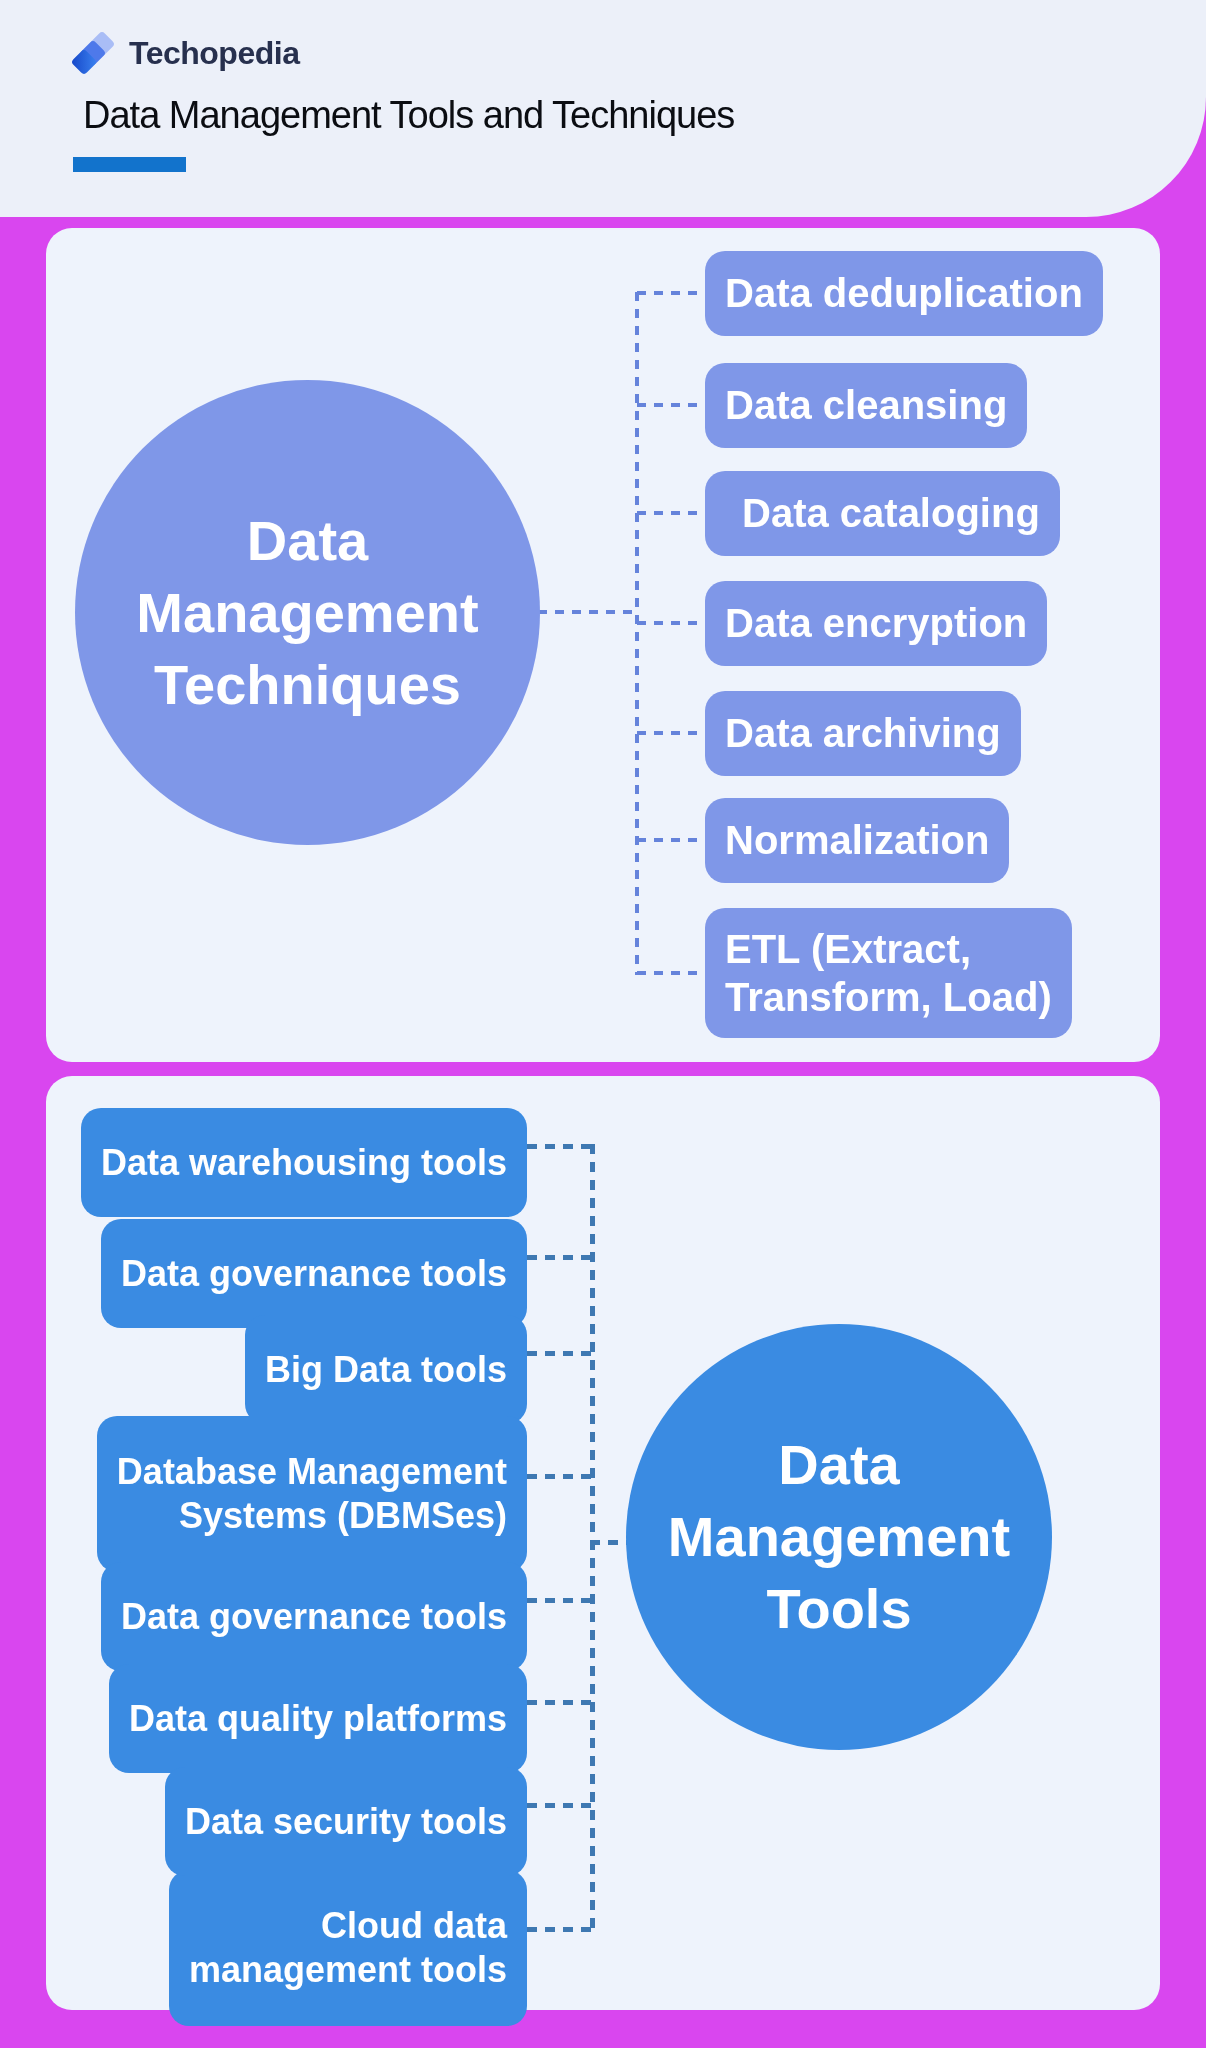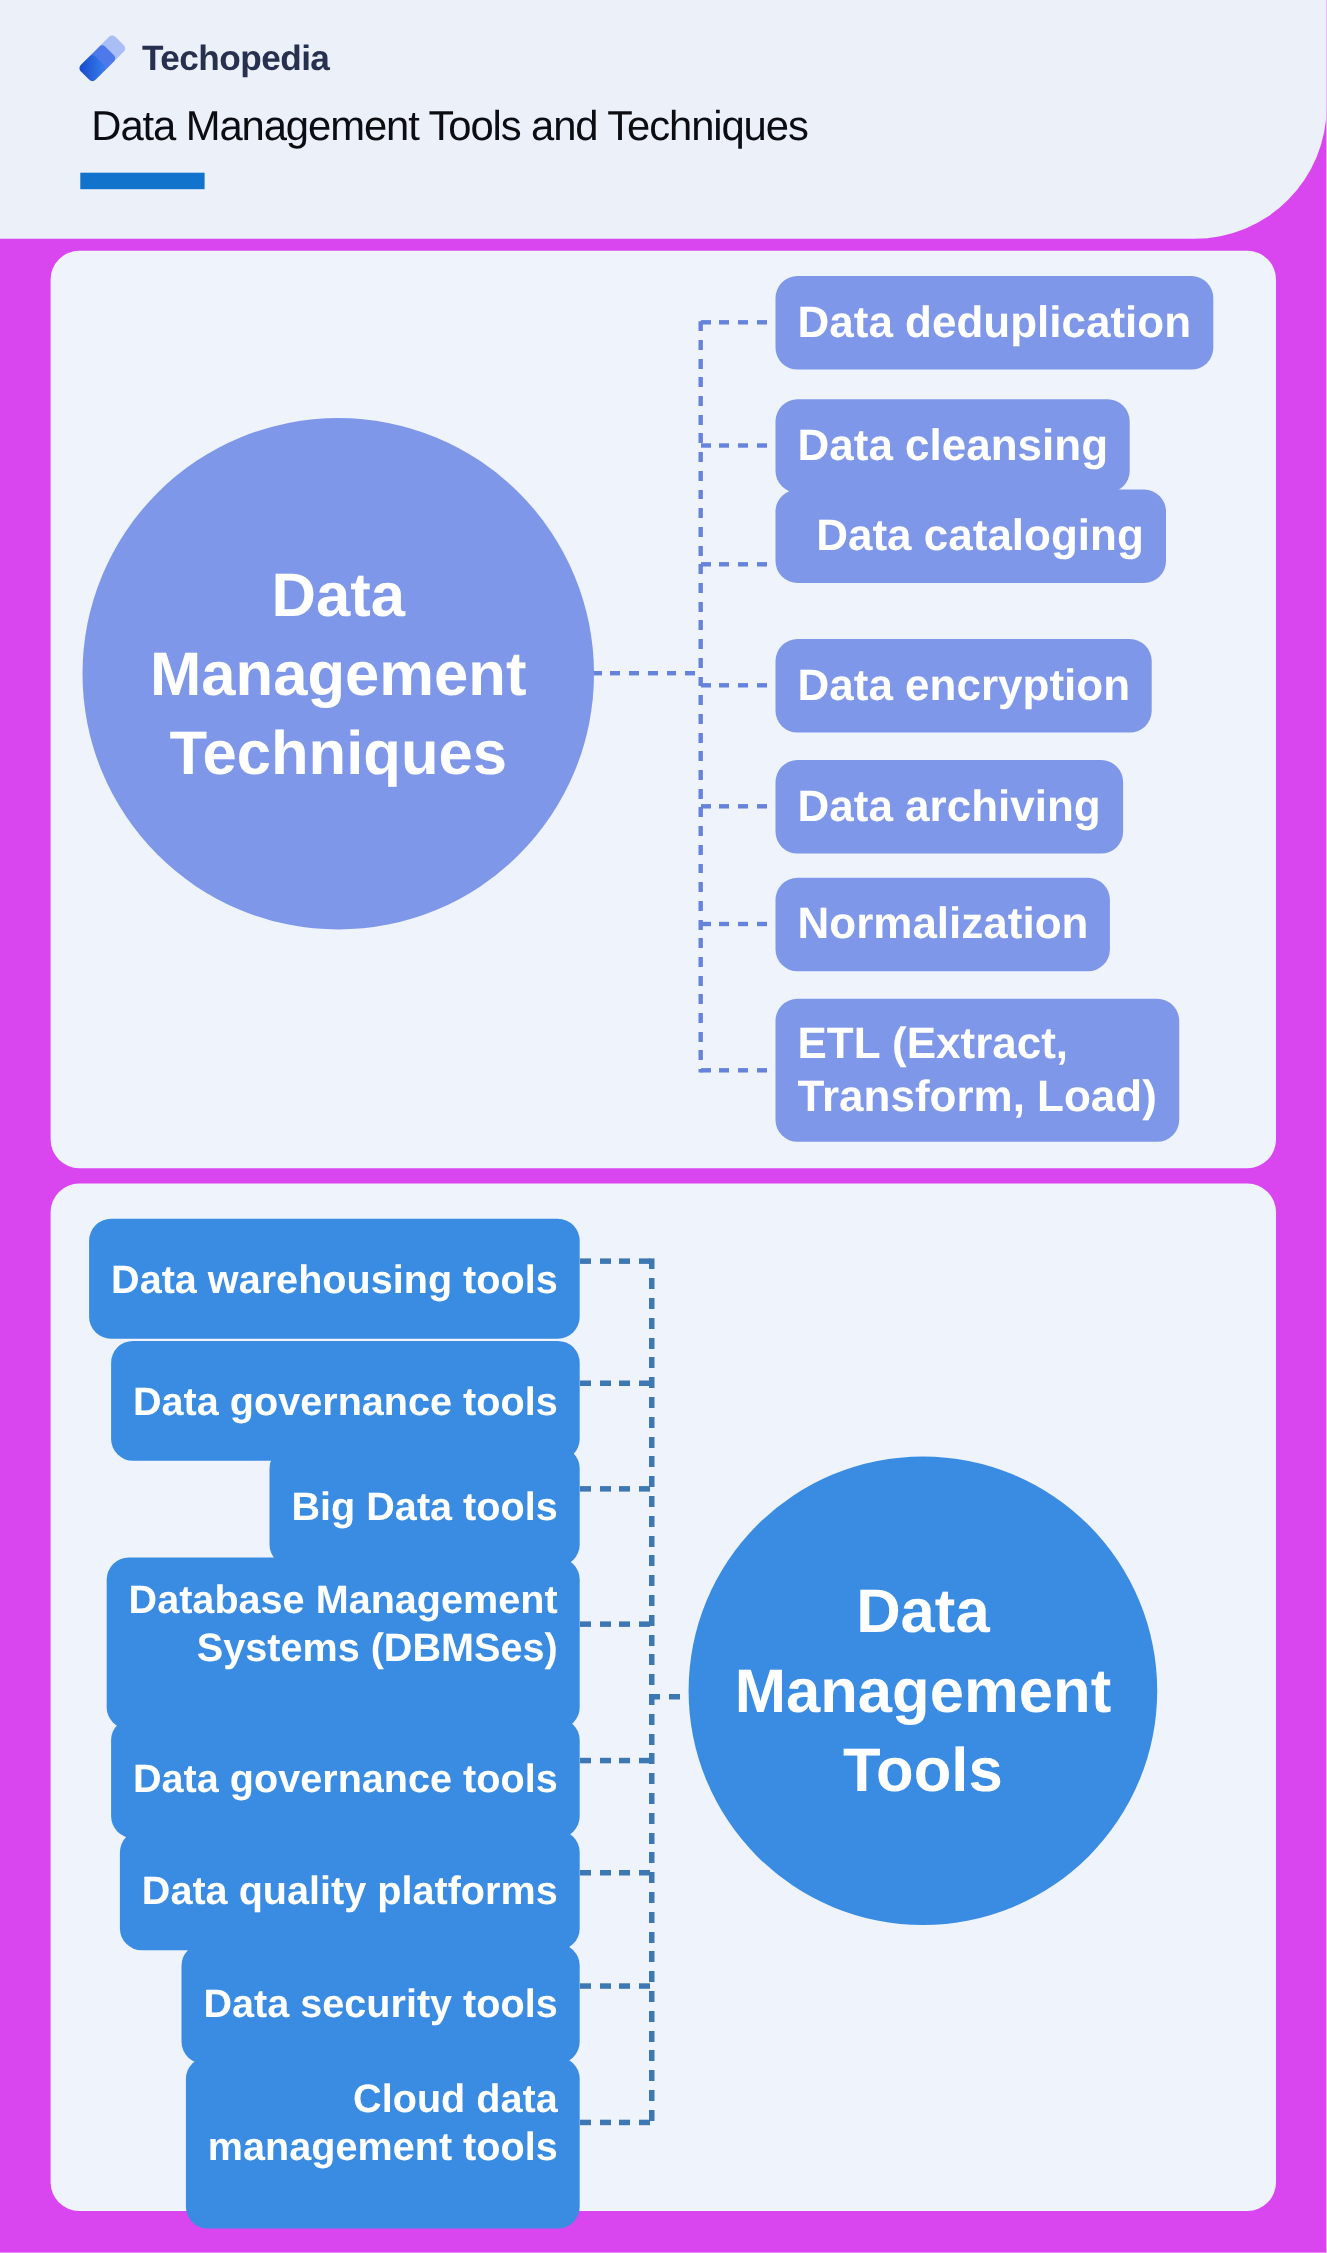--- a/index.html
+++ b/index.html
@@ -34,21 +34,21 @@
           background:#7F97E8;border-radius:20px;color:#ffffff;font-size:40px;font-weight:700;
           white-space:nowrap;}
   .t-pill.two{height:130px;line-height:48px;display:flex;flex-direction:column;
               justify-content:center;align-items:flex-start;}
 
   
   .b-box{position:absolute;right:679px;height:77px;line-height:77px;padding:16px 20px;
          background:#3A8BE2;border-radius:20px;color:#ffffff;font-size:36px;font-weight:700;
          white-space:nowrap;text-align:center;}
   .b-box.two{height:124px;line-height:44px;display:flex;flex-direction:column;
-             justify-content:flex-start;align-items:flex-end;}
+             justify-content:center;align-items:flex-end;}
 
   
   .dh-t{position:absolute;height:4px;
         background:repeating-linear-gradient(90deg,#6583DB 0 9px,transparent 9px 17px);}
   .dv-t{position:absolute;width:4px;
         background:repeating-linear-gradient(180deg,#6583DB 0 9px,transparent 9px 17px);}
   .dh-b{position:absolute;height:5px;
         background:repeating-linear-gradient(90deg,#3E78B2 0 10px,transparent 10px 18px);}
   .dv-b{position:absolute;width:5px;
         background:repeating-linear-gradient(180deg,#3E78B2 0 10px,transparent 10px 18px);}
@@ -100,21 +100,21 @@
     <span>Management</span>
     <span>Techniques</span>
   </div>
 
   <div class="t-pill" style="top:251px;">
     <span>Data deduplication</span>
   </div>
   <div class="t-pill" style="top:363px;">
     <span>Data cleansing</span>
   </div>
-  <div class="t-pill" style="top:445px;padding-left:37px;">
+  <div class="t-pill" style="top:471px;padding-left:37px;">
     <span>Data cataloging</span>
   </div>
   <div class="t-pill" style="top:581px;">
     <span>Data encryption</span>
   </div>
   <div class="t-pill" style="top:691px;">
     <span>Data archiving</span>
   </div>
   <div class="t-pill" style="top:798px;">
     <span>Normalization</span>

